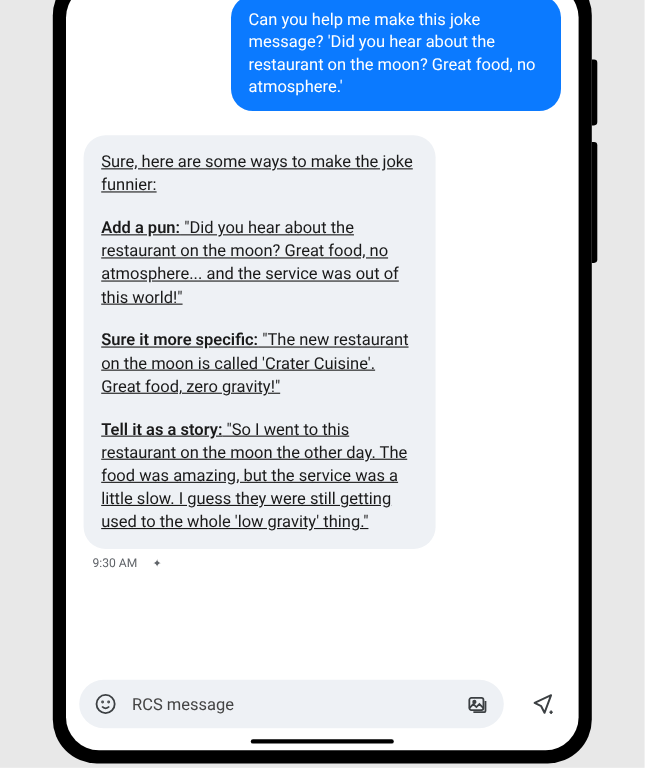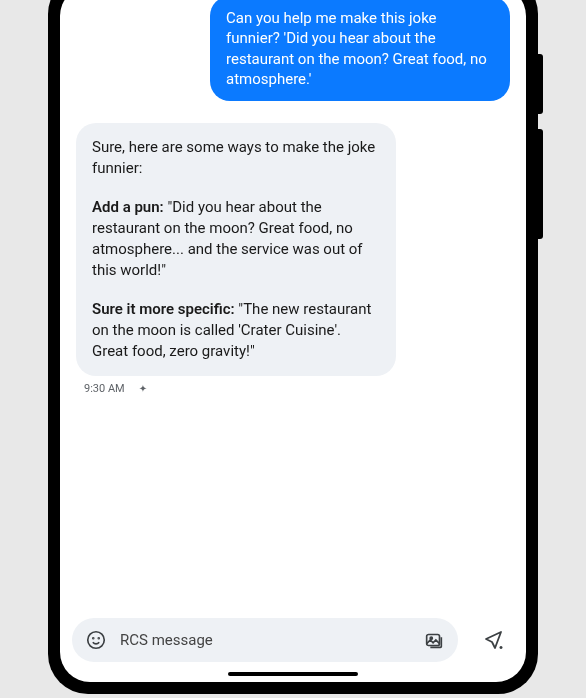--- a/index.html
+++ b/index.html
@@ -70,20 +70,21 @@
   .bubble-in {
     background: #eef1f5;
     color: #1a1a1a;
     border-radius: 20px;
     padding: 14px 16px;
     max-width: 320px;
     font-size: 15px;
     line-height: 1.4;
     margin-right: auto;
     margin-left: 2px;
+    text-decoration: underline;
   }
   .bubble-in .section {
     margin-top: 18px;
   }
   .bubble-in .section:first-child {
     margin-top: 0;
   }
   .bubble-in .intro {
     margin-bottom: 6px;
   }
@@ -151,31 +152,34 @@
 <body>
 
 <div class="phone-frame">
   <div class="side-button-1"></div>
   <div class="side-button-2"></div>
   <div class="screen">
 
     <div class="chat-area">
 
       <div class="bubble-out">
-        <span>Can you help me make this joke funnier? 'Did you hear about the restaurant on the moon? Great food, no atmosphere.'</span>
+        <span>Can you help me make this joke message? 'Did you hear about the restaurant on the moon? Great food, no atmosphere.'</span>
       </div>
 
       <div class="bubble-in">
         <div class="intro">Sure, here are some ways to make the joke funnier:</div>
 
         <div class="section">
           <b>Add a pun:</b><span> "Did you hear about the restaurant on the moon? Great food, no atmosphere... and the service was out of this world!"</span>
         </div>
         <div class="section">
           <b>Sure it more specific:</b><span> "The new restaurant on the moon is called 'Crater Cuisine'. Great food, zero gravity!"</span>
+        </div>
+        <div class="section">
+          <b>Tell it as a story:</b><span> "So I went to this restaurant on the moon the other day. The food was amazing, but the service was a little slow. I guess they were still getting used to the whole 'low gravity' thing."</span>
         </div>
       </div>
 
       <div class="timestamp">
         <span>9:30 AM</span>
         <span class="spark">✦</span>
       </div>
 
     </div>
 

